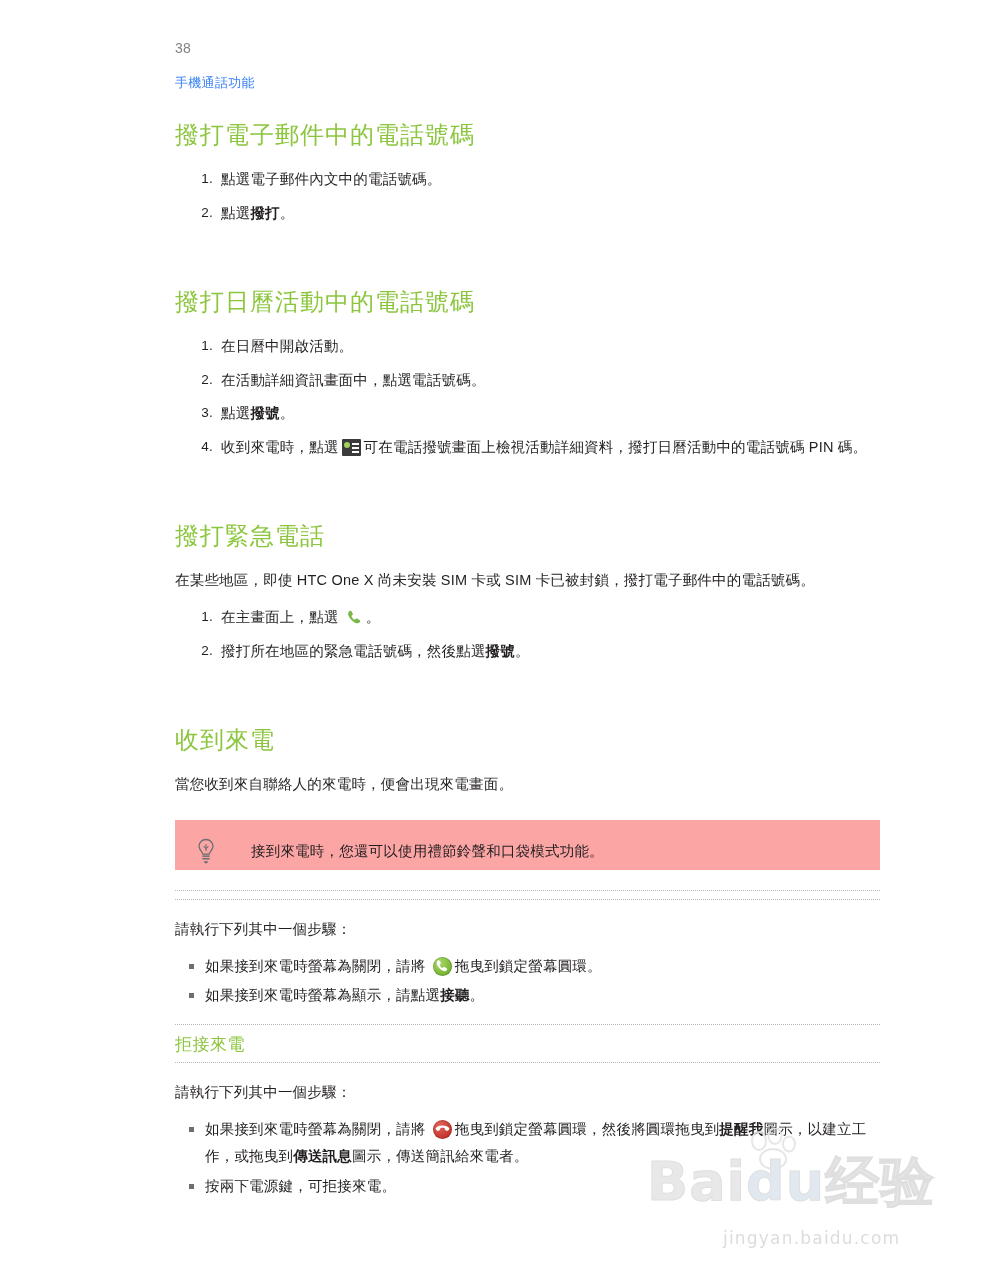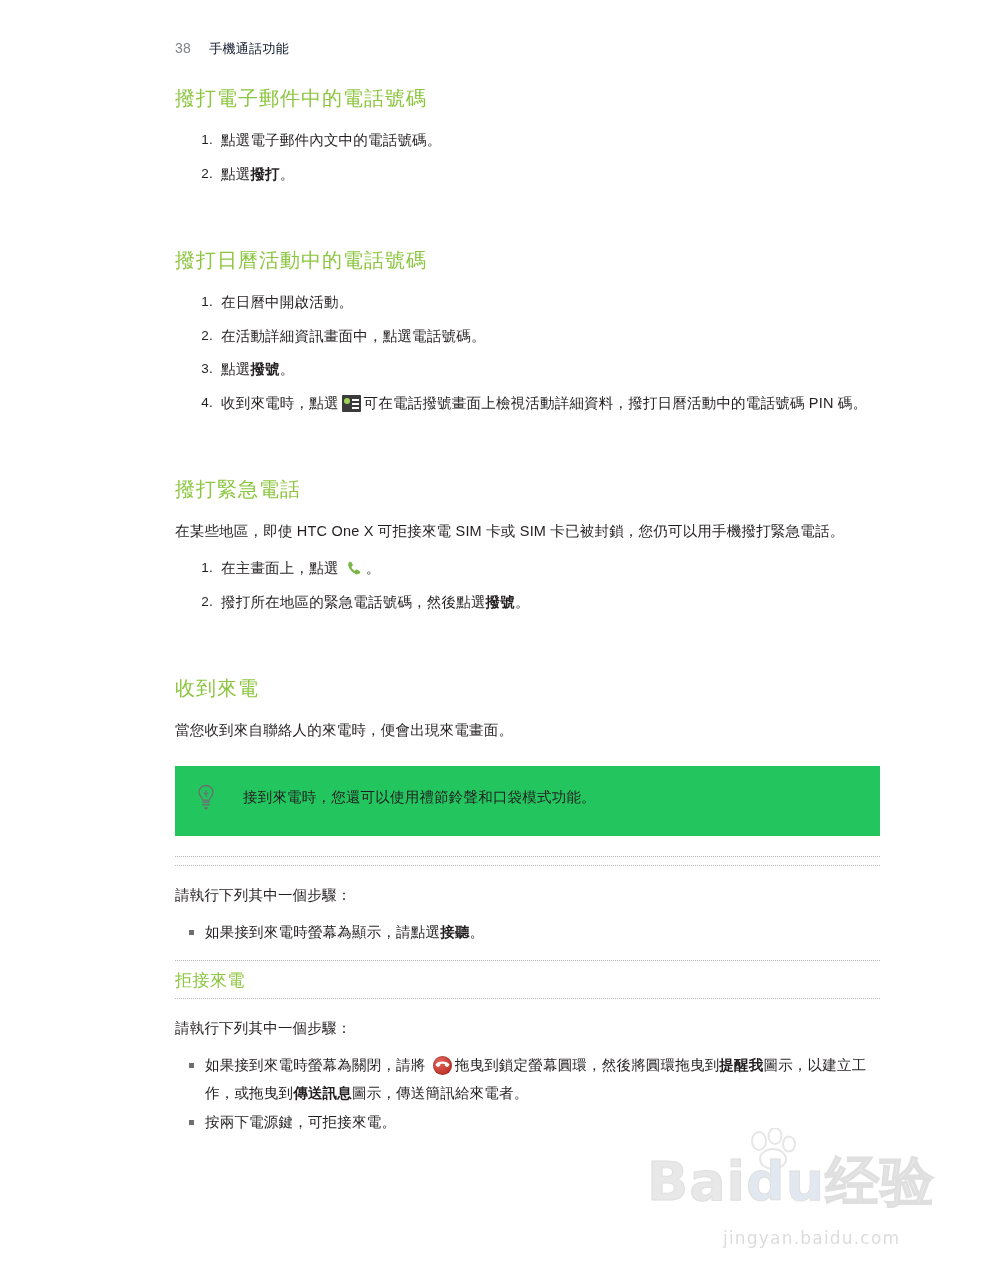--- a/index.html
+++ b/index.html
@@ -29,31 +29,32 @@
   }
   
   .pg-header {
     font-size: 13px;
     color: #59595b;
     letter-spacing: 0.3px;
     display: flex;
     align-items: baseline;
     gap: 18px;
     margin-bottom: 28px;
+    flex-direction: column;
   }
   .pg-header .pg-num {
     color: #808285;
     font-size: 14px;
   }
   .pg-header .pg-title {
-    color: #0f172a;
+    color: #3b82f6;
     font-size: 13px;
   }
   h1.sec {
-    font-size: 20px;
+    font-size: 24px;
     font-weight: normal;
     color: #8cc63f;
     margin: 0 0 16px 0;
     letter-spacing: 1px;
     line-height: 1.25;
   }
   h1.sec.tight { margin-top: 60px; }
   h2.sub {
     font-size: 17px;
     font-weight: normal;
@@ -107,26 +108,26 @@
     content: "";
     position: absolute;
     left: -16px;
     top: 11px;
     width: 5px;
     height: 5px;
     background: #6d6e71;
   }
   b, .bold { font-weight: bold; }
   .tipbox {
-    background: #22c55e;
+    background: #fca5a5;
     margin: 22px 0 20px 0;
-    padding: 16px 20px 24px 18px;
+    padding: 16px 20px 4px 18px;
     display: flex;
     align-items: center;
-    gap: 24px;
+    gap: 32px;
     min-height: 24px;
   }
   .tipbox .tip-text {
     font-size: 14.5px;
     line-height: 1.7;
     letter-spacing: 0.2px;
   }
   .dashrule {
     border-top: 1px dotted #b6b7b9;
     margin: 14px 0 8px 0;
@@ -254,21 +255,21 @@
 
     <h1 class="sec tight">撥打日曆活動中的電話號碼</h1>
     <ol class="steps">
       <li><span>在日曆中開啟活動。</span></li>
       <li><span>在活動詳細資訊畫面中，點選電話號碼。</span></li>
       <li><span>點選</span><b>撥號</b><span>。</span></li>
       <li><span>收到來電時，點選</span><span class="icon-inline glyph-card"></span><span>可在電話撥號畫面上檢視活動詳細資料，撥打日曆活動中的電話號碼 PIN 碼。</span></li>
     </ol>
 
     <h1 class="sec tight">撥打緊急電話</h1>
-    <p class="body">在某些地區，即使 HTC One X 可拒接來電 SIM 卡或 SIM 卡已被封鎖，您仍可以用手機撥打緊急電話。</p>
+    <p class="body">在某些地區，即使 HTC One X 尚未安裝 SIM 卡或 SIM 卡已被封鎖，撥打電子郵件中的電話號碼。</p>
     <ol class="steps">
       <li><span>在主畫面上，點選</span>
         <span class="icon-inline glyph-phone">
           <svg width="17" height="17" viewBox="0 0 17 17">
               <path d="M3.2 2.2c1 -0.9 2.1 -0.5 2.6 0.5l0.9 1.9c0.3 0.7 0.1 1.3 -0.5 1.7l-0.8 0.6c0.5 1.5 1.9 3.1 3.5 3.9l0.7 -0.8c0.5 -0.5 1.1 -0.6 1.7 -0.3l1.9 1c1 0.5 1.3 1.7 0.5 2.6 -1 1.1 -2.6 1.3 -4.3 0.6C6.4 12.6 3.4 9.3 2.4 6.3 1.9 4.7 2.2 3.1 3.2 2.2z" fill="#7ab648"></path>
             </svg>
         </span><span>。</span></li>
       <li><span>撥打所在地區的緊急電話號碼，然後點選</span><b>撥號</b><span>。</span></li>
     </ol>
 
@@ -286,20 +287,26 @@
           <path d="M10.6 10.4L13 12.6l2.4-2.2" stroke="#6d6e71" stroke-width="1.1" fill="none"></path>
         </svg>
       </div>
       <div class="tip-text">接到來電時，您還可以使用禮節鈴聲和口袋模式功能。</div>
     </div>
 
     <div class="dashrule"></div>
     <div class="dashrule below"></div>
     <p class="body">請執行下列其中一個步驟：</p>
     <ul class="bullets">
+      <li><span>如果接到來電時螢幕為關閉，請將</span>
+        <span class="icon-inline glyph-circle green">
+          <svg width="19" height="19" viewBox="0 0 19 19">
+              <path d="M4.6 3.6c0.9-0.8 1.9-0.4 2.3 0.5l0.8 1.6c0.3 0.6 0.1 1.1-0.4 1.5l-0.7 0.5c0.4 1.3 1.6 2.7 3 3.4l0.6-0.7c0.4-0.4 1-0.5 1.5-0.3l1.6 0.9c0.9 0.5 1.2 1.5 0.4 2.3-0.9 0.9-2.3 1.1-3.8 0.5-2.5-1.1-5.1-4-6-6.6-0.4-1.4-0.2-2.8 0.7-3.6z" fill="#ffffff"></path>
+            </svg>
+        </span><span>拖曳到鎖定螢幕圓環。</span></li>
       <li><span>如果接到來電時螢幕為顯示，請點選</span><b>接聽</b><span>。</span></li>
     </ul>
 
     <div class="dashrule"></div>
     <h2 class="sub">拒接來電</h2>
     <div class="dashrule below"></div>
     <p class="body">請執行下列其中一個步驟：</p>
     <ul class="bullets">
       <li><span>如果接到來電時螢幕為關閉，請將</span>
         <span class="icon-inline glyph-circle red">

